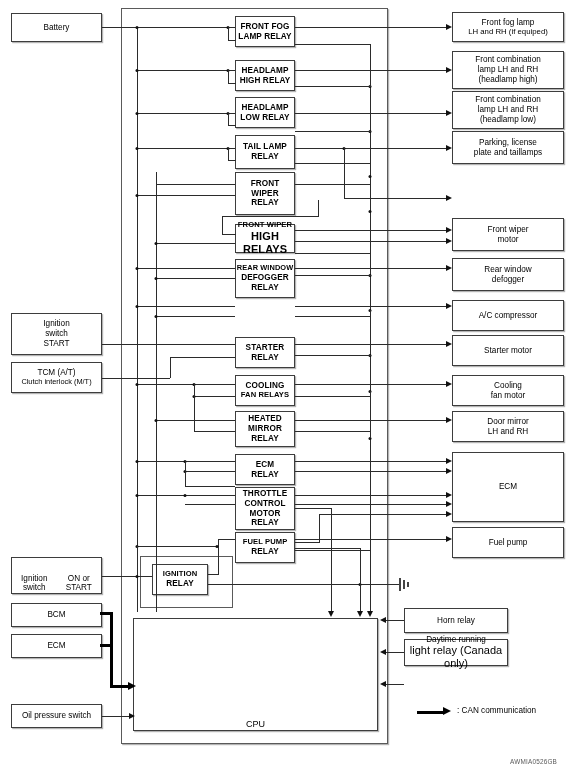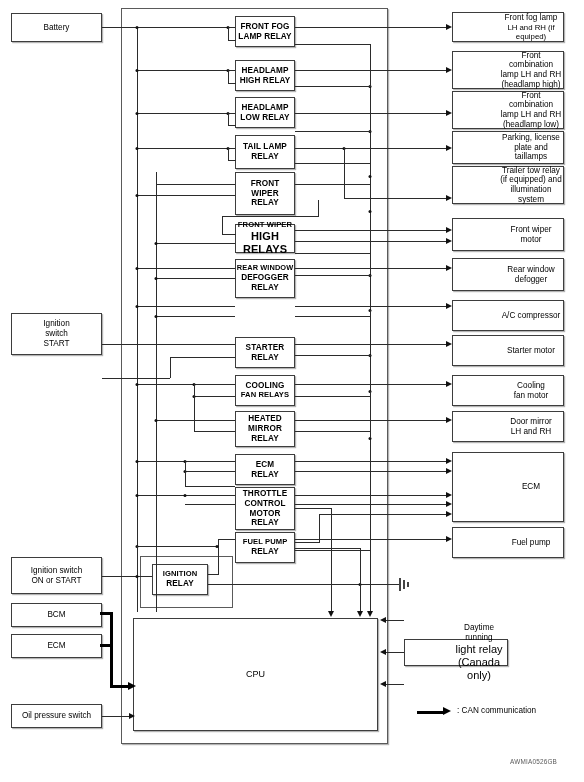--- a/index.html
+++ b/index.html
@@ -24,21 +24,21 @@
     align-items:center;
     justify-content:center;
     text-align:center;
     color:#000;
     line-height:1.18;
     box-shadow:1.2px 1.2px 0 #b4b4b4;
   }
   .box span{display:block;width:100%;padding:0 2px;}
   .lbox{font-size:8.2px;}          
   .relay{font-size:8.2px;font-weight:bold;letter-spacing:.1px;}
-  .rbox{font-size:8.2px;padding-left:46px;}          
+  .rbox{font-size:8.2px;}          
   .cpu{font-size:9px;}
   
   .frame{
     position:absolute;
     box-sizing:border-box;
     border:1px solid #5a5a5a;
     background:transparent;
     box-shadow:1.2px 1.2px 0 #b4b4b4;
   }
   
@@ -83,22 +83,26 @@
   <div class="box lbox" style="left:11px;top:13px;width:91px;height:29px;">
     <span>Battery</span>
   </div>
 
   <div class="box lbox" style="left:11px;top:313px;width:91px;height:42px;flex-direction:column;">
     <span>Ignition</span>
     <span>switch</span>
     <span>START</span>
   </div>
 
-
-  <div class="box lbox" style="left:11px;top:557px;width:91px;height:37px;flex-direction:column;">
+  <div class="box lbox" style="left:11px;top:362px;width:91px;height:31px;flex-direction:column;">
+    <span>TCM (A/T)</span>
+    <span style="font-size:7.4px;">Clutch interlock (M/T)</span>
+  </div>
+
+  <div class="box lbox" style="left:11px;top:557px;width:91px;height:37px;flex-direction:row;align-items:flex-end;">
     <span>Ignition switch</span>
     <span>ON or START</span>
   </div>
 
   <div class="box lbox" style="left:11px;top:603px;width:91px;height:24px;">
     <span>BCM</span>
   </div>
 
   <div class="box lbox" style="left:11px;top:634px;width:91px;height:24px;">
     <span>ECM</span>
@@ -179,21 +183,21 @@
     <span>RELAY</span>
   </div>
 
   <div class="box relay" style="left:152px;top:564px;width:56px;height:31px;flex-direction:column;">
     <span style="font-size:7.6px;">IGNITION</span>
     <span>RELAY</span>
   </div>
 
   <div class="frame" style="left:140px;top:556px;width:93px;height:52px;box-shadow:none;border-color:#5a5a5a;"></div>
 
-  <div class="box cpu" style="left:133px;top:618px;width:245px;height:113px;">
+  <div class="box cpu" style="left:133px;top:618px;width:245px;height:113px;align-items:flex-end;">
     <span>CPU</span>
   </div>
 
   <div class="box rbox" style="left:452px;top:12px;width:112px;height:30px;flex-direction:column;">
     <span>Front fog lamp</span>
     <span style="font-size:7.8px;">LH and RH (if equiped)</span>
   </div>
 
   <div class="box rbox" style="left:452px;top:51px;width:112px;height:38px;flex-direction:column;">
     <span>Front combination</span>
@@ -205,25 +209,20 @@
     <span>Front combination</span>
     <span>lamp LH and RH</span>
     <span>(headlamp low)</span>
   </div>
 
   <div class="box rbox" style="left:452px;top:131px;width:112px;height:33px;flex-direction:column;">
     <span>Parking, license</span>
     <span>plate and taillamps</span>
   </div>
 
-  <div class="box rbox" style="left:452px;top:166px;width:112px;height:38px;flex-direction:column;">
-    <span>Trailer tow relay</span>
-    <span>(if equipped) and</span>
-    <span>illumination system</span>
-  </div>
 
   <div class="box rbox" style="left:452px;top:218px;width:112px;height:33px;flex-direction:column;">
     <span>Front wiper</span>
     <span>motor</span>
   </div>
 
   <div class="box rbox" style="left:452px;top:258px;width:112px;height:33px;flex-direction:column;">
     <span>Rear window</span>
     <span>defogger</span>
   </div>
@@ -247,20 +246,23 @@
   </div>
 
   <div class="box rbox" style="left:452px;top:452px;width:112px;height:70px;">
     <span>ECM</span>
   </div>
 
   <div class="box rbox" style="left:452px;top:527px;width:112px;height:31px;">
     <span>Fuel pump</span>
   </div>
 
+  <div class="box rbox" style="left:404px;top:608px;width:104px;height:25px;">
+    <span>Horn relay</span>
+  </div>
 
   <div class="box rbox" style="left:404px;top:639px;width:104px;height:27px;flex-direction:column;">
     <span>Daytime running</span>
     <span style="font-size:11px;">light relay (Canada only)</span>
   </div>
 
 
   <div class="legend" style="left:417px;top:706px;width:150px;height:12px;">
     <span class="bar"></span>
     <span class="tip"></span>

